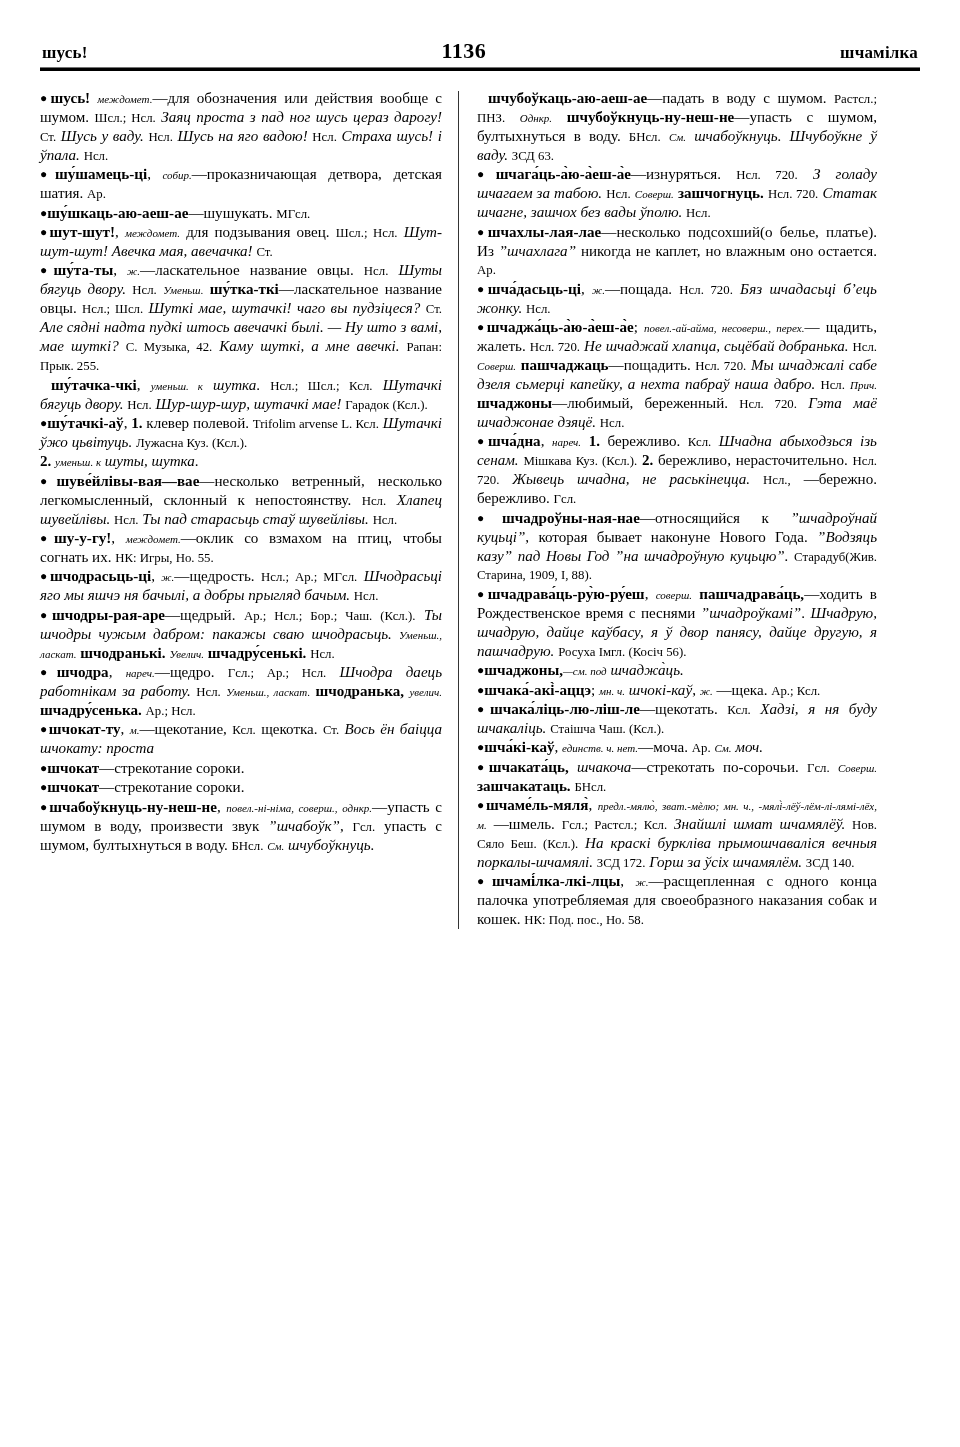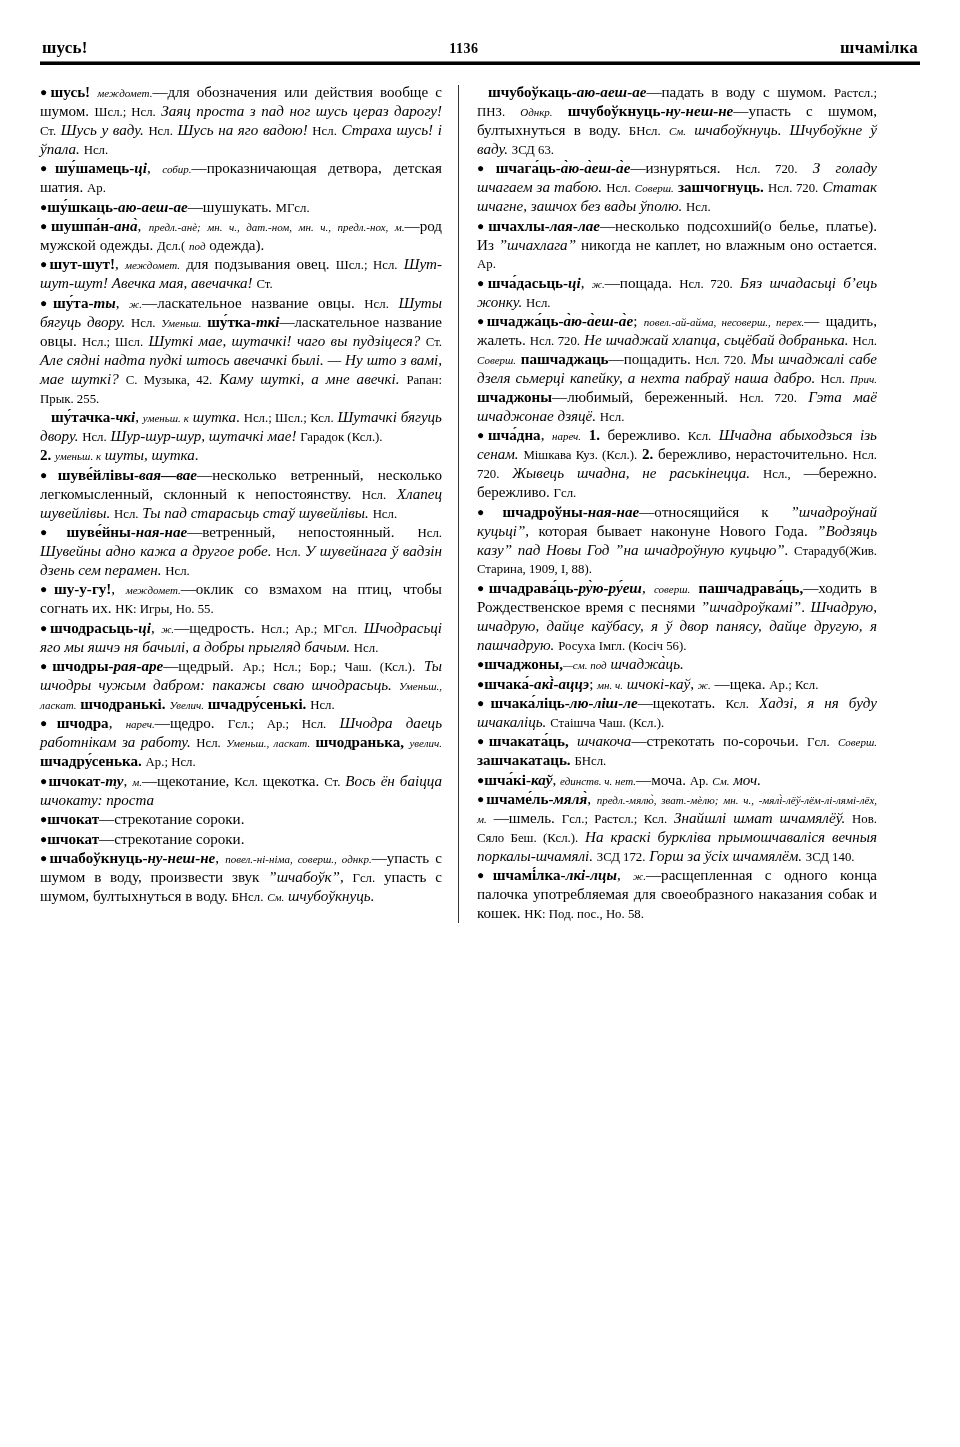--- a/index.html
+++ b/index.html
@@ -26,21 +26,21 @@
   .running-head {
     display: flex;
     align-items: baseline;
     justify-content: space-between;
     font-weight: bold;
     font-size: 17px;
     letter-spacing: 0.2px;
     padding: 0 2px;
   }
   .running-head .folio {
-    font-size: 14px;
+    font-size: 22px;
     letter-spacing: 0.5px;
   }
   .head-rule {
     margin-top: 4px;
     height: 3px;
     background: #000;
     position: relative;
   }
   .head-rule::after {
     content: "";
@@ -89,21 +89,20 @@
     line-height: 1;
     vertical-align: 1px;
     margin-right: 0px;
     letter-spacing: 0;
   }
   .hw {           
     font-weight: bold;
   }
   .hwi {          
     font-weight: bold;
-    font-style: italic;
   }
   .abbr {         
     font-style: italic;
     font-size: 11px;
   }
   .src {          
     font-size: 12.8px;
   }
   .ex {           
     font-style: italic;
@@ -131,27 +130,26 @@
     <span class="folio">1136</span>
     <span>шчамілка</span>
   </div>
   <div class="head-rule"></div>
 
   <div class="columns">
     <div class="col col-left">
         <p class="entry"><span class="bullet">●</span><span class="hw">шусь!</span> <span class="abbr">междомет.</span><span class="def">—для обозначения или действия вообще с шумом.</span> <span class="src">Шсл.; Нсл.</span> <span class="ex">Заяц проста з пад ног шусь цераз дарогу!</span> <span class="src">Ст.</span> <span class="ex">Шусь у ваду.</span> <span class="src">Нсл.</span> <span class="ex">Шусь на яго вадою!</span> <span class="src">Нсл.</span> <span class="ex">Страха шусь! і ўпала.</span> <span class="src">Нсл.</span></p>
         <p class="entry"><span class="bullet">●</span><span class="hw">шу́шамець-</span><span class="hwi">ці</span>, <span class="abbr">собир.</span><span class="def">—проказничающая детвора, детская шатия.</span> <span class="src">Ар.</span></p>
         <p class="entry"><span class="bullet">●</span><span class="hw">шу́шкаць-</span><span class="hwi">аю-аеш-ае</span><span class="def">—шушукать.</span> <span class="src">МГсл.</span></p>
-        <p class="entry"><span class="bullet">●</span><span class="hw">шушпа́н-</span><span class="hwi">ана̀</span>, <span class="abbr">предл.-анѐ; мн. ч., дат.-ном, мн. ч., предл.-нох, м.</span><span class="def">—род мужской одежды.</span> <span class="src">Дсл.(</span> <span class="abbr">под</span> <span class="def">одежда).</span></p>
         <p class="entry"><span class="bullet">●</span><span class="hw">шут-шут!</span>, <span class="abbr">междомет.</span> <span class="def">для подзывания овец.</span> <span class="src">Шсл.; Нсл.</span> <span class="ex">Шут-шут-шут! Авечка мая, авечачка!</span> <span class="src">Ст.</span></p>
         <p class="entry"><span class="bullet">●</span><span class="hw">шу́та-</span><span class="hwi">ты</span>, <span class="abbr">ж.</span><span class="def">—ласкательное название овцы.</span> <span class="src">Нсл.</span> <span class="ex">Шуты бягуць двору.</span> <span class="src">Нсл.</span> <span class="abbr">Уменьш.</span> <span class="sub">шу́тка-</span><span class="hwi">ткі</span><span class="def">—ласкательное название овцы.</span> <span class="src">Нсл.; Шсл.</span> <span class="ex">Шуткі мае, шутачкі! чаго вы пудзіцеся?</span> <span class="src">Ст.</span> <span class="ex">Але сядні надта пудкі штось авечачкі былі. — Ну што з вамі, мае шуткі?</span> <span class="src">С. Музыка, 42.</span> <span class="ex">Каму шуткі, а мне авечкі.</span> <span class="src">Рапан: Прык. 255.</span></p>
         <p class="entry indented"><span class="sub">шу́тачка-</span><span class="hwi">чкі</span>, <span class="abbr">уменьш. к</span> <span class="exl">шутка</span>. <span class="src">Нсл.; Шсл.; Ксл.</span> <span class="ex">Шутачкі бягуць двору.</span> <span class="src">Нсл.</span> <span class="ex">Шур-шур-шур, шутачкі мае!</span> <span class="src">Гарадок (Ксл.).</span></p>
+        <p class="entry"><span class="bullet">●</span><span class="hw">шу́тачкі-</span><span class="hwi">аў</span>, <span class="num">1.</span> <span class="def">клевер полевой.</span> <span class="src">Trifolim arvense L. Ксл.</span> <span class="ex">Шутачкі ўжо цьвітуць.</span> <span class="src">Лужасна Куз. (Ксл.).</span></p>
         <p class="entry"><span class="num">2.</span> <span class="abbr">уменьш. к</span> <span class="exl">шуты, шутка</span>.</p>
         <p class="entry"><span class="bullet">●</span><span class="hw">шуве́йлівы-</span><span class="hwi">вая—вае</span><span class="def">—несколько ветренный, несколько легкомысленный, склонный к непостоянству.</span> <span class="src">Нсл.</span> <span class="ex">Хлапец шувейлівы.</span> <span class="src">Нсл.</span> <span class="ex">Ты пад старасьць стаў шувейлівы.</span> <span class="src">Нсл.</span></p>
-        <p class="entry"><span class="bullet">●</span><span class="hw">шуве́йны-</span><span class="hwi">ная-нае</span><span class="def">—ветренный, непостоянный.</span> <span class="src">Нсл.</span> <span class="ex">Шувейны адно кажа а другое робе.</span> <span class="src">Нсл.</span> <span class="ex">У шувейнага ў вадзін дзень сем перамен.</span> <span class="src">Нсл.</span></p>
         <p class="entry"><span class="bullet">●</span><span class="hw">шу-у-гу!</span>, <span class="abbr">междомет.</span><span class="def">—оклик со взмахом на птиц, чтобы согнать их.</span> <span class="src">НК: Игры, Но. 55.</span></p>
         <p class="entry"><span class="bullet">●</span><span class="hw">шчодрасьць-</span><span class="hwi">ці</span>, <span class="abbr">ж.</span><span class="def">—щедрость.</span> <span class="src">Нсл.; Ар.; МГсл.</span> <span class="ex">Шчодрасьці яго мы яшчэ ня бачылі, а добры прыгляд бачым.</span> <span class="src">Нсл.</span></p>
         <p class="entry"><span class="bullet">●</span><span class="hw">шчодры-</span><span class="hwi">рая-аре</span><span class="def">—щедрый.</span> <span class="src">Ар.; Нсл.; Бор.; Чаш. (Ксл.).</span> <span class="ex">Ты шчодры чужым дабром:</span> <span class="ex">пакажы сваю шчодрасьць.</span> <span class="abbr">Уменьш., ласкат.</span> <span class="sub">шчодранькі.</span> <span class="abbr">Увелич.</span> <span class="sub">шчадру́сенькі.</span> <span class="src">Нсл.</span></p>
         <p class="entry"><span class="bullet">●</span><span class="hw">шчодра</span>, <span class="abbr">нареч.</span><span class="def">—щедро.</span> <span class="src">Гсл.; Ар.; Нсл.</span> <span class="ex">Шчодра даець работнікам за работу.</span> <span class="src">Нсл.</span> <span class="abbr">Уменьш., ласкат.</span> <span class="sub">шчодранька,</span> <span class="abbr">увелич.</span> <span class="sub">шчадру́сенька.</span> <span class="src">Ар.; Нсл.</span></p>
         <p class="entry"><span class="bullet">●</span><span class="hw">шчокат-</span><span class="hwi">ту</span>, <span class="abbr">м.</span><span class="def">—щекотание,</span> <span class="src">Ксл.</span> <span class="def">щекотка.</span> <span class="src">Ст.</span> <span class="ex">Вось ён баіцца шчокату: проста</span></p>
         <p class="entry"><span class="bullet">●</span><span class="hw">шчокат</span><span class="def">—стрекотание сороки.</span></p>
         <p class="entry"><span class="bullet">●</span><span class="hw">шчокат</span><span class="def">—стрекотание сороки.</span></p>
         <p class="entry"><span class="bullet">●</span><span class="hw">шчабоўкнуць-</span><span class="hwi">ну-неш-не</span>, <span class="abbr">повел.-ні-німа, соверш., однкр.</span><span class="def">—упасть с шумом в воду, произвести звук </span><span class="exl">”шчабоўк”</span><span class="def">,</span> <span class="src">Гсл.</span> <span class="def">упасть с шумом, бултыхнуться в воду.</span> <span class="src">БНсл.</span> <span class="abbr">См.</span> <span class="exl">шчубоўкнуць.</span></p>
       </div>
     <div class="col-rule"></div>
@@ -160,20 +158,20 @@
         <p class="entry"><span class="bullet">●</span><span class="hw">шчага́ць-</span><span class="hwi">а̀ю-а̀еш-а̀е</span><span class="def">—изнуряться.</span> <span class="src">Нсл. 720.</span> <span class="ex">З голаду шчагаем за табою.</span> <span class="src">Нсл.</span> <span class="abbr">Соверш.</span> <span class="sub">зашчогнуць.</span> <span class="src">Нсл. 720.</span> <span class="ex">Статак шчагне, зашчох без вады ўполю.</span> <span class="src">Нсл.</span></p>
         <p class="entry"><span class="bullet">●</span><span class="hw">шчахлы-</span><span class="hwi">лая-лае</span><span class="def">—несколько подсохший(о белье, платье). Из </span><span class="exl">”шчахлага”</span><span class="def"> никогда не каплет, но влажным оно остается.</span> <span class="src">Ар.</span></p>
         <p class="entry"><span class="bullet">●</span><span class="hw">шча́дасьць-</span><span class="hwi">ці</span>, <span class="abbr">ж.</span><span class="def">—пощада.</span> <span class="src">Нсл. 720.</span> <span class="ex">Бяз шчадасьці б’ець жонку.</span> <span class="src">Нсл.</span></p>
         <p class="entry"><span class="bullet">●</span><span class="hw">шчаджа́ць-</span><span class="hwi">а̀ю-а̀еш-а̀е</span>; <span class="abbr">повел.-ай-айма, несоверш., перех.</span><span class="def">— щадить, жалеть.</span> <span class="src">Нсл. 720.</span> <span class="ex">Не шчаджай хлапца, сьцёбай добранька.</span> <span class="src">Нсл.</span> <span class="abbr">Соверш.</span> <span class="sub">пашчаджаць</span><span class="def">—пощадить.</span> <span class="src">Нсл. 720.</span> <span class="ex">Мы шчаджалі сабе дзеля сьмерці капейку, а нехта пабраў наша дабро.</span> <span class="src">Нсл.</span> <span class="abbr">Прич.</span> <span class="sub">шчаджоны</span><span class="def">—любимый, береженный.</span> <span class="src">Нсл. 720.</span> <span class="ex">Гэта маё шчаджонае дзяцё.</span> <span class="src">Нсл.</span></p>
         <p class="entry"><span class="bullet">●</span><span class="hw">шча́дна</span>, <span class="abbr">нареч.</span> <span class="num">1.</span> <span class="def">бережливо.</span> <span class="src">Ксл.</span> <span class="ex">Шчадна абыходзься ізь сенам.</span> <span class="src">Мішкава Куз. (Ксл.).</span> <span class="num">2.</span> <span class="def">бережливо, нерасточительно.</span> <span class="src">Нсл. 720.</span> <span class="ex">Жывець шчадна, не раськінецца.</span> <span class="src">Нсл.,</span> <span class="def">—бережно. бережливо.</span> <span class="src">Гсл.</span></p>
         <p class="entry"><span class="bullet">●</span><span class="hw">шчадроўны-</span><span class="hwi">ная-нае</span><span class="def">—относящийся к </span><span class="exl">”шчадроўнай куцьці”</span><span class="def">, которая бывает наконуне Нового Года.</span> <span class="exl">”Водзяць казу” пад Новы Год ”на шчадроўную куцьцю”.</span> <span class="src">Старадуб(Жив. Старина, 1909, I, 88).</span></p>
         <p class="entry"><span class="bullet">●</span><span class="hw">шчадрава́ць-</span><span class="hwi">ру̀ю-ру́еш</span>, <span class="abbr">соверш.</span> <span class="sub">пашчадрава́ць,</span><span class="def">—ходить в Рождественское время с песнями </span><span class="exl">”шчадроўкамі”</span><span class="def">.</span> <span class="exl">Шчадрую, шчадрую, дайце каўбасу, я ў двор панясу, дайце другую, я пашчадрую.</span> <span class="src">Росуха Імгл. (Косіч 56).</span></p>
         <p class="entry"><span class="bullet">●</span><span class="hw">шчаджоны,</span><span class="abbr">—см. под</span> <span class="exl">шчаджа̀ць.</span></p>
         <p class="entry"><span class="bullet">●</span><span class="hw">шчака́-</span><span class="hwi">акі̀-аццэ</span>; <span class="abbr">мн. ч.</span> <span class="exl">шчокі-каў</span>, <span class="abbr">ж.</span> <span class="def">—щека.</span> <span class="src">Ар.; Ксл.</span></p>
         <p class="entry"><span class="bullet">●</span><span class="hw">шчака́ліць-</span><span class="hwi">лю-ліш-ле</span><span class="def">—щекотать.</span> <span class="src">Ксл.</span> <span class="ex">Хадзі, я ня буду шчакаліць.</span> <span class="src">Стаішча Чаш. (Ксл.).</span></p>
+        <p class="entry"><span class="bullet">●</span><span class="hw">шча́кі-</span><span class="hwi">каў</span>, <span class="abbr">единств. ч. нет.</span><span class="def">—моча.</span> <span class="src">Ар.</span> <span class="abbr">См.</span> <span class="exl">моч.</span></p>
         <p class="entry"><span class="bullet">●</span><span class="hw">шчаката́ць,</span> <span class="exl">шчакоча</span><span class="def">—стрекотать по-сорочьи.</span> <span class="src">Гсл.</span> <span class="abbr">Соверш.</span> <span class="sub">зашчакатаць.</span> <span class="src">БНсл.</span></p>
-        <p class="entry"><span class="bullet">●</span><span class="hw">шча́кі-</span><span class="hwi">каў</span>, <span class="abbr">единств. ч. нет.</span><span class="def">—моча.</span> <span class="src">Ар.</span> <span class="abbr">См.</span> <span class="exl">моч.</span></p>
         <p class="entry"><span class="bullet">●</span><span class="hw">шчаме́ль-</span><span class="hwi">мяля̀</span>, <span class="abbr">предл.-мялю̀, зват.-мѐлю; мн. ч., -мялі̀-лёў-лём-лі-лямі-лёх, м.</span> <span class="def">—шмель.</span> <span class="src">Гсл.; Растсл.; Ксл.</span> <span class="ex">Знайшлі шмат шчамялёў.</span> <span class="src">Нов. Сяло Беш. (Ксл.).</span> <span class="ex">На краскі буркліва прымошчаваліся вечныя поркалы-шчамялі.</span> <span class="src">ЗСД 172.</span> <span class="ex">Горш за ўсіх шчамялём.</span> <span class="src">ЗСД 140.</span></p>
         <p class="entry"><span class="bullet">●</span><span class="hw">шчамі́лка-</span><span class="hwi">лкі-лцы</span>, <span class="abbr">ж.</span><span class="def">—расщепленная с одного конца палочка употребляемая для своеобразного наказания собак и кошек.</span> <span class="src">НК: Под. пос., Но. 58.</span></p>
       </div>
   </div>
 
 </div>
 
 </body></html>

